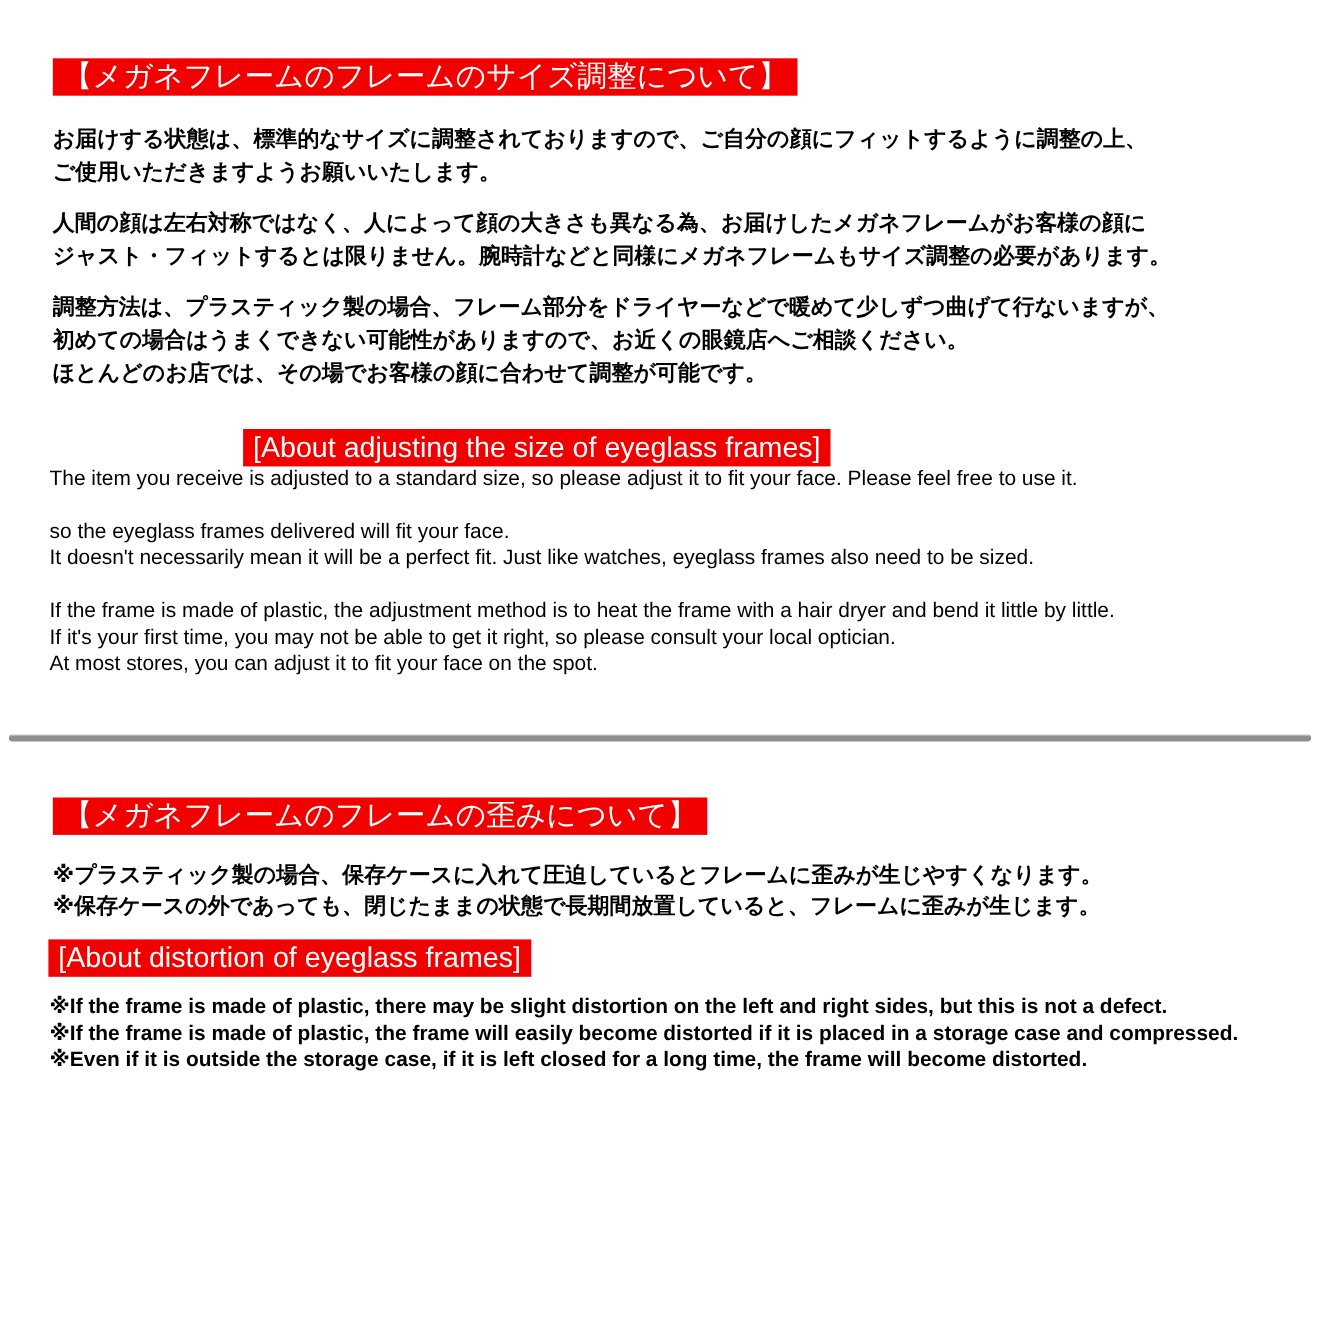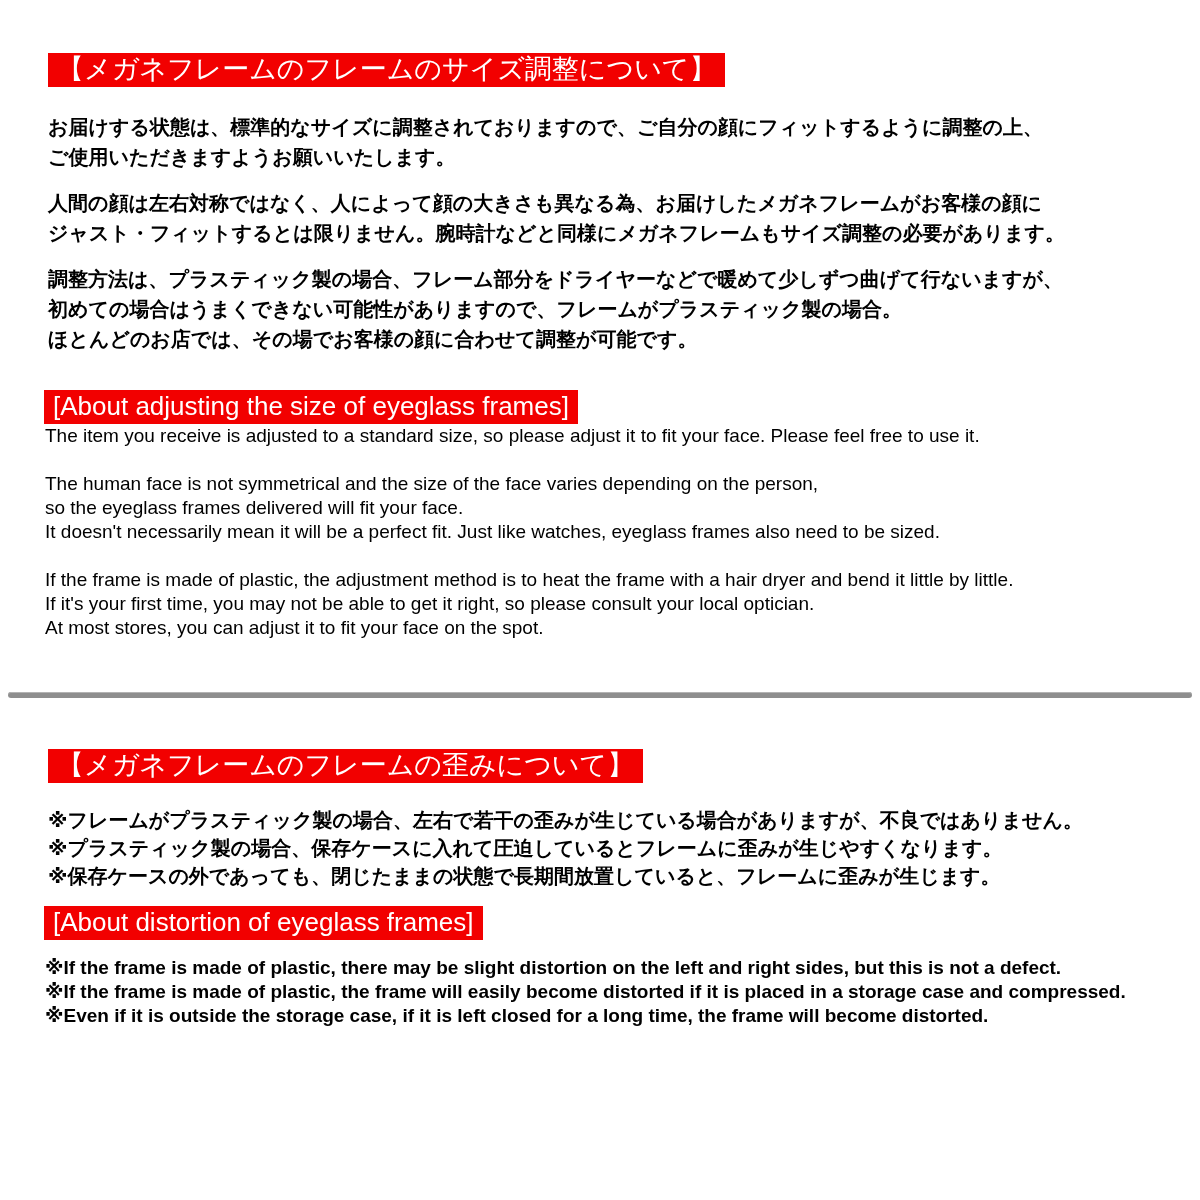--- a/index.html
+++ b/index.html
@@ -21,21 +21,21 @@
   .banner {
     display: inline-block;
     background: var(--accent-red, #f20000);
     color: #ffffff;
     font-size: 27px;
     line-height: 29px;
     padding: 2px 9px 3px 9px;
     white-space: nowrap;
   }
   .banner.en { font-size: 26px; }
-  .mt-sec2 { margin-top: 36px; margin-left: -4px; }
+  .mt-sec2 { margin-top: 36px; margin-left: -4px; text-align: center; }
   .mt-sec3 { margin-top: 51px; }
   .mt-sec4 { margin-top: 16px; margin-left: -4px; }
   .paras { margin: 0; }
   .paras.jp { margin-top: 25px; }
   .paras.en { margin-left: -3px; }
   .para { margin: 0; }
   .jp .para + .para { margin-top: 16px; }
   .en .para + .para { margin-top: 24px; }
   .jp .line { font-size: 20px; line-height: 30px; white-space: nowrap; font-weight: bold; }
   .en .line { font-size: 19px; line-height: 24px; white-space: nowrap; }
@@ -65,52 +65,50 @@
     <div class="para">
       <div class="line">お届けする状態は、標準的なサイズに調整されておりますので、ご自分の顔にフィットするように調整の上、</div>
       <div class="line">ご使用いただきますようお願いいたします。</div>
     </div>
     <div class="para">
       <div class="line">人間の顔は左右対称ではなく、人によって顔の大きさも異なる為、お届けしたメガネフレームがお客様の顔に</div>
       <div class="line">ジャスト・フィットするとは限りません。腕時計などと同様にメガネフレームもサイズ調整の必要があります。</div>
     </div>
     <div class="para">
       <div class="line">調整方法は、プラスティック製の場合、フレーム部分をドライヤーなどで暖めて少しずつ曲げて行ないますが、</div>
-      <div class="line">初めての場合はうまくできない可能性がありますので、フレームがプラスティック製の場合。</div>
+      <div class="line">初めての場合はうまくできない可能性がありますので、お近くの眼鏡店へご相談ください。</div>
       <div class="line">ほとんどのお店では、その場でお客様の顔に合わせて調整が可能です。</div>
     </div>
   </div>
 
   <div class="banner-wrap mt-sec2">
     <span class="banner en">[About adjusting the size of eyeglass frames]</span>
   </div>
   <div class="paras en">
     <div class="para">
       <div class="line">The item you receive is adjusted to a standard size, so please adjust it to fit your face. Please feel free to use it.</div>
     </div>
     <div class="para">
-      <div class="line">The human face is not symmetrical and the size of the face varies depending on the person,</div>
       <div class="line">so the eyeglass frames delivered will fit your face.</div>
       <div class="line">It doesn't necessarily mean it will be a perfect fit. Just like watches, eyeglass frames also need to be sized.</div>
     </div>
     <div class="para">
       <div class="line">If the frame is made of plastic, the adjustment method is to heat the frame with a hair dryer and bend it little by little.</div>
       <div class="line">If it's your first time, you may not be able to get it right, so please consult your local optician.</div>
       <div class="line">At most stores, you can adjust it to fit your face on the spot.</div>
     </div>
   </div>
 
   <div class="divider"></div>
 
   <div class="banner-wrap mt-sec3">
     <span class="banner jp">【メガネフレームのフレームの歪みについて】</span>
   </div>
   <div class="paras jp bullets">
     <div class="para bullets jp">
-      <div class="line">※フレームがプラスティック製の場合、左右で若干の歪みが生じている場合がありますが、不良ではありません。</div>
       <div class="line">※プラスティック製の場合、保存ケースに入れて圧迫しているとフレームに歪みが生じやすくなります。</div>
       <div class="line">※保存ケースの外であっても、閉じたままの状態で長期間放置していると、フレームに歪みが生じます。</div>
     </div>
   </div>
 
   <div class="banner-wrap mt-sec4">
     <span class="banner en">[About distortion of eyeglass frames]</span>
   </div>
   <div class="paras en bullets">
     <div class="para">

